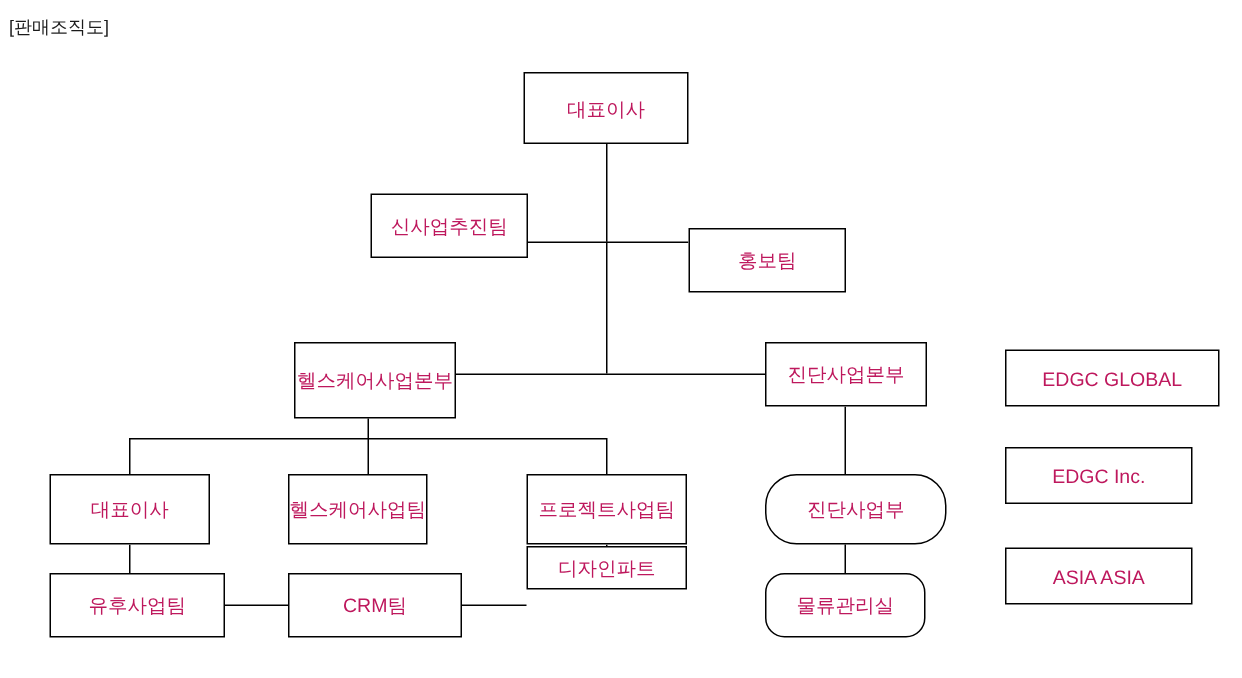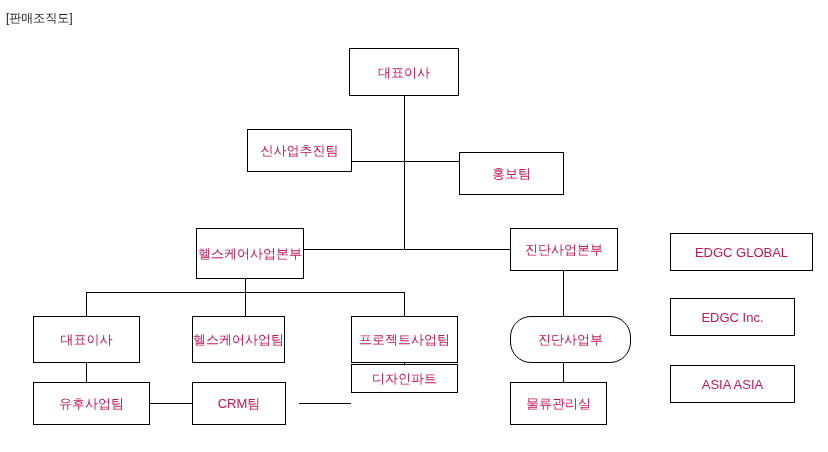--- a/index.html
+++ b/index.html
@@ -94,27 +94,27 @@
       </div>
       <div class="node" style="left: 351px; top: 316px; width: 107px; height: 47px;">
         <span>프로젝트사업팀</span>
       </div>
       <div class="node" style="left: 510px; top: 316px; width: 121px; height: 47px; border-radius: 21px;">
         <span>진단사업부</span>
       </div>
       <div class="node" style="left: 33px; top: 382px; width: 117px; height: 43px;">
         <span>유후사업팀</span>
       </div>
-      <div class="node" style="left: 192px; top: 382px; width: 94px; height: 43px;">
+      <div class="node" style="left: 192px; top: 382px; width: 116px; height: 43px;">
         <span>CRM팀</span>
       </div>
       <div class="node" style="left: 351px; top: 364px; width: 107px; height: 29px;">
         <span>디자인파트</span>
       </div>
-      <div class="node" style="left: 510px; top: 382px; width: 97px; height: 43px;">
+      <div class="node" style="left: 510px; top: 382px; width: 107px; height: 43px; border-radius: 13px;">
         <span>물류관리실</span>
       </div>
       <div class="node subsidiary" style="left: 670px; top: 233px; width: 143px; height: 38px;">
         <span>EDGC GLOBAL</span>
       </div>
       <div class="node subsidiary" style="left: 670px; top: 298px; width: 125px; height: 38px;">
         <span>EDGC Inc.</span>
       </div>
       <div class="node subsidiary" style="left: 670px; top: 365px; width: 125px; height: 38px;">
         <span>ASIA ASIA</span>

